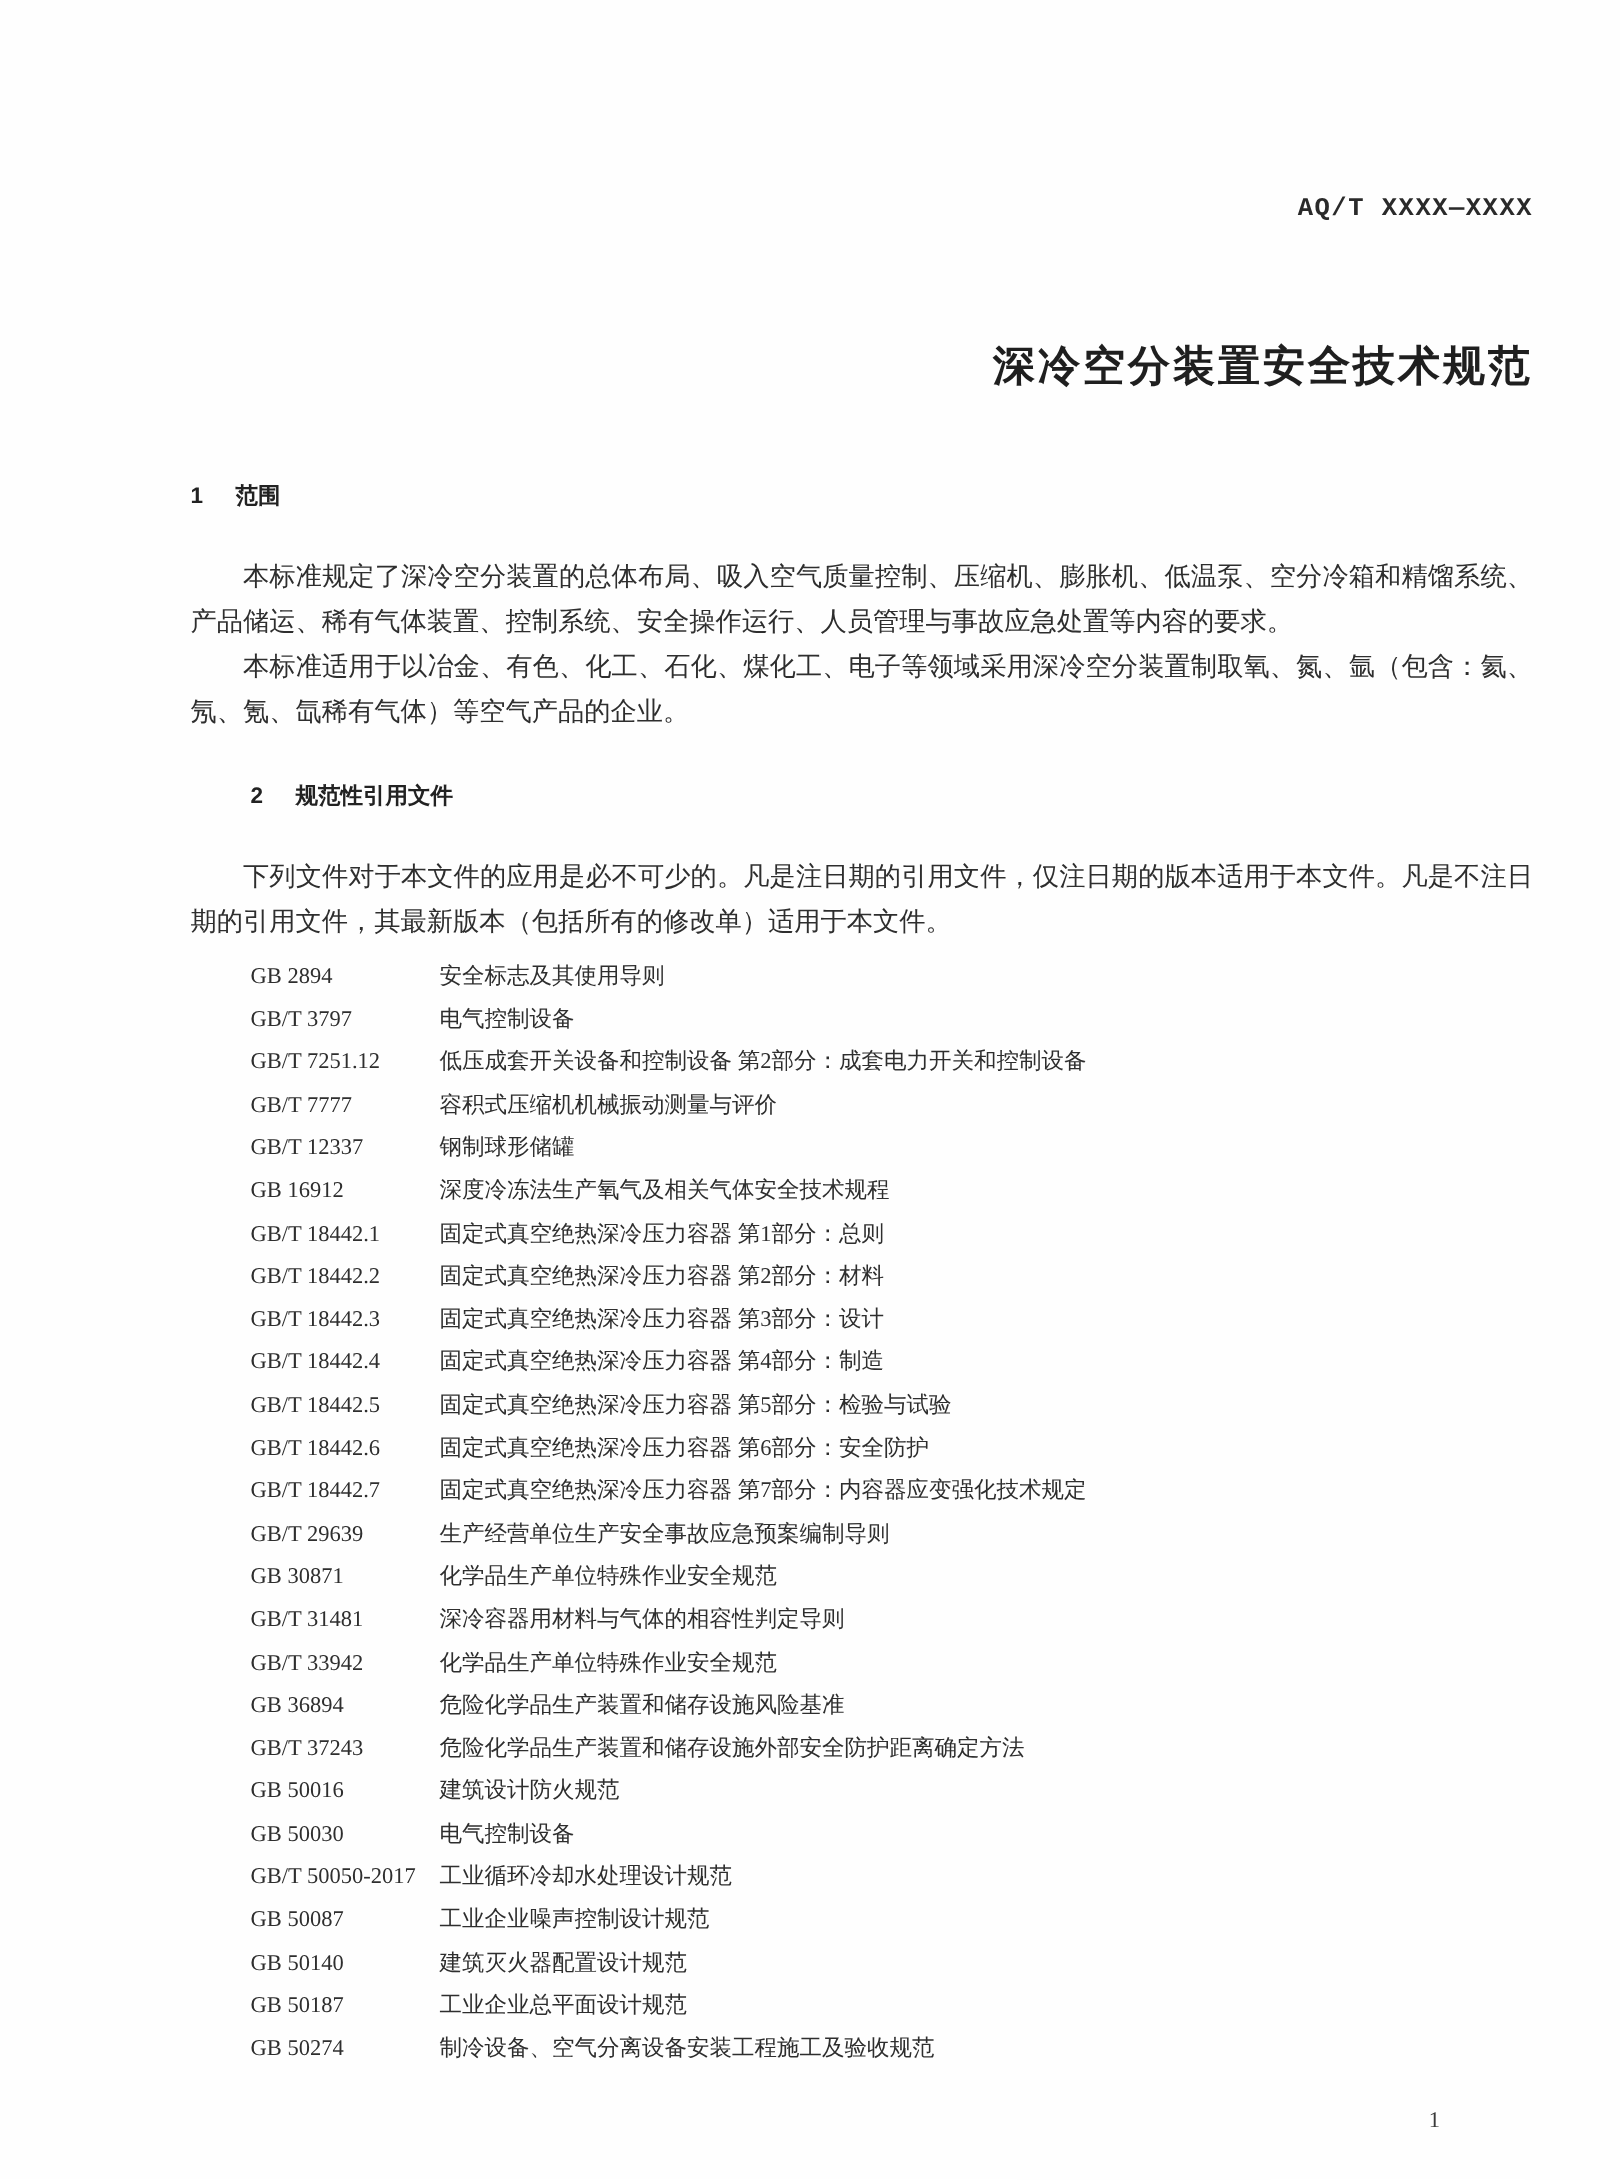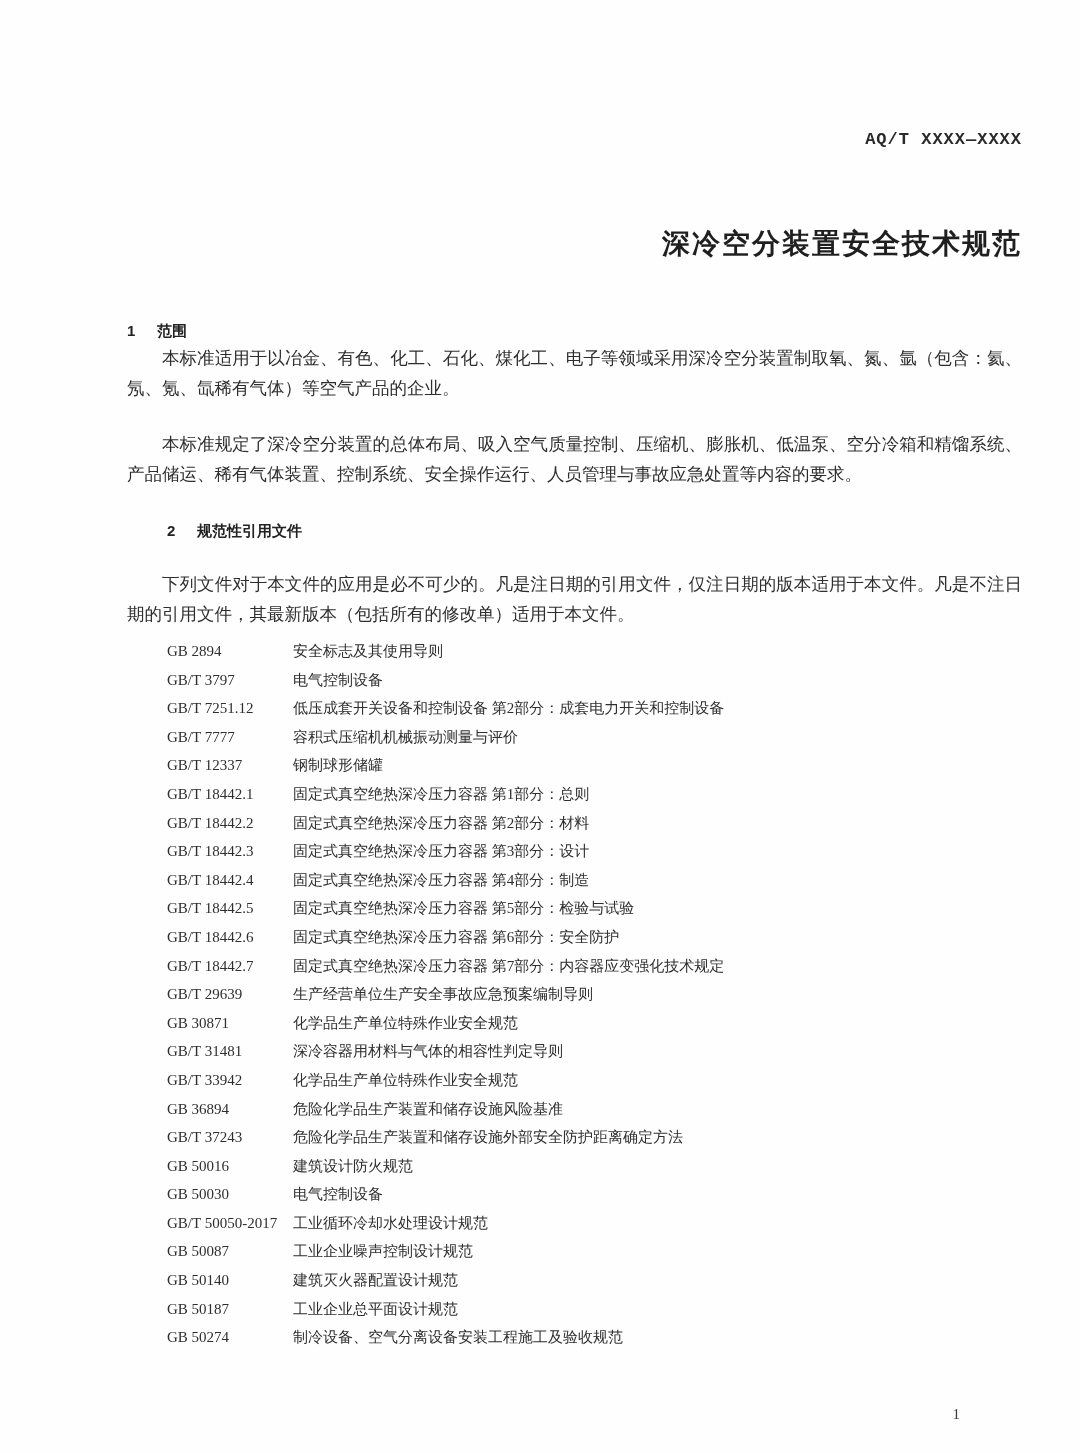--- a/index.html
+++ b/index.html
@@ -93,35 +93,36 @@
   <div class="header-row">
     <span class="header-code">AQ/T XXXX—XXXX</span>
   </div>
 
   <div class="doc-title">深冷空分装置安全技术规范</div>
 
   <div class="sec-heading first">
     <span class="sec-num">1</span><span>范围</span>
   </div>
 
+  <p class="body-par gap-top">本标准规定了深冷空分装置的总体布局、吸入空气质量控制、压缩机、膨胀机、低温泵、空分冷箱和精馏系统、产品储运、稀有气体装置、控制系统、安全操作运行、人员管理与事故应急处置等内容的要求。</p>
   <p class="body-par">本标准适用于以冶金、有色、化工、石化、煤化工、电子等领域采用深冷空分装置制取氧、氮、氩（包含：氦、氖、氪、氙稀有气体）等空气产品的企业。</p>
-  <p class="body-par gap-top">本标准规定了深冷空分装置的总体布局、吸入空气质量控制、压缩机、膨胀机、低温泵、空分冷箱和精馏系统、产品储运、稀有气体装置、控制系统、安全操作运行、人员管理与事故应急处置等内容的要求。</p>
 
   <div class="sec-heading second">
     <span class="sec-num">2</span><span>规范性引用文件</span>
   </div>
 
   <p class="body-par gap-top">下列文件对于本文件的应用是必不可少的。凡是注日期的引用文件，仅注日期的版本适用于本文件。凡是不注日期的引用文件，其最新版本（包括所有的修改单）适用于本文件。</p>
 
   <div class="ref-list">
       <div class="ref-row"><span class="ref-code">GB 2894</span><span class="ref-title">安全标志及其使用导则</span></div>
       <div class="ref-row"><span class="ref-code">GB/T 3797</span><span class="ref-title">电气控制设备</span></div>
       <div class="ref-row"><span class="ref-code">GB/T 7251.12</span><span class="ref-title">低压成套开关设备和控制设备 第2部分：成套电力开关和控制设备</span></div>
       <div class="ref-row"><span class="ref-code">GB/T 7777</span><span class="ref-title">容积式压缩机机械振动测量与评价</span></div>
       <div class="ref-row"><span class="ref-code">GB/T 12337</span><span class="ref-title">钢制球形储罐</span></div>
+      <div class="ref-row"><span class="ref-code">GB 16912</span><span class="ref-title">深度冷冻法生产氧气及相关气体安全技术规程</span></div>
       <div class="ref-row"><span class="ref-code">GB/T 18442.1</span><span class="ref-title">固定式真空绝热深冷压力容器 第1部分：总则</span></div>
       <div class="ref-row"><span class="ref-code">GB/T 18442.2</span><span class="ref-title">固定式真空绝热深冷压力容器 第2部分：材料</span></div>
       <div class="ref-row"><span class="ref-code">GB/T 18442.3</span><span class="ref-title">固定式真空绝热深冷压力容器 第3部分：设计</span></div>
       <div class="ref-row"><span class="ref-code">GB/T 18442.4</span><span class="ref-title">固定式真空绝热深冷压力容器 第4部分：制造</span></div>
       <div class="ref-row"><span class="ref-code">GB/T 18442.5</span><span class="ref-title">固定式真空绝热深冷压力容器 第5部分：检验与试验</span></div>
       <div class="ref-row"><span class="ref-code">GB/T 18442.6</span><span class="ref-title">固定式真空绝热深冷压力容器 第6部分：安全防护</span></div>
       <div class="ref-row"><span class="ref-code">GB/T 18442.7</span><span class="ref-title">固定式真空绝热深冷压力容器 第7部分：内容器应变强化技术规定</span></div>
       <div class="ref-row"><span class="ref-code">GB/T 29639</span><span class="ref-title">生产经营单位生产安全事故应急预案编制导则</span></div>
       <div class="ref-row"><span class="ref-code">GB 30871</span><span class="ref-title">化学品生产单位特殊作业安全规范</span></div>
       <div class="ref-row"><span class="ref-code">GB/T 31481</span><span class="ref-title">深冷容器用材料与气体的相容性判定导则</span></div>

